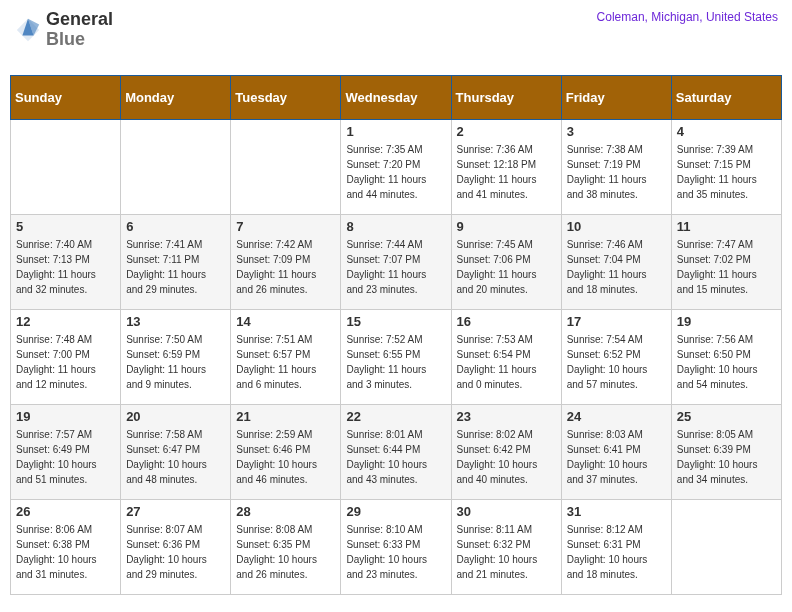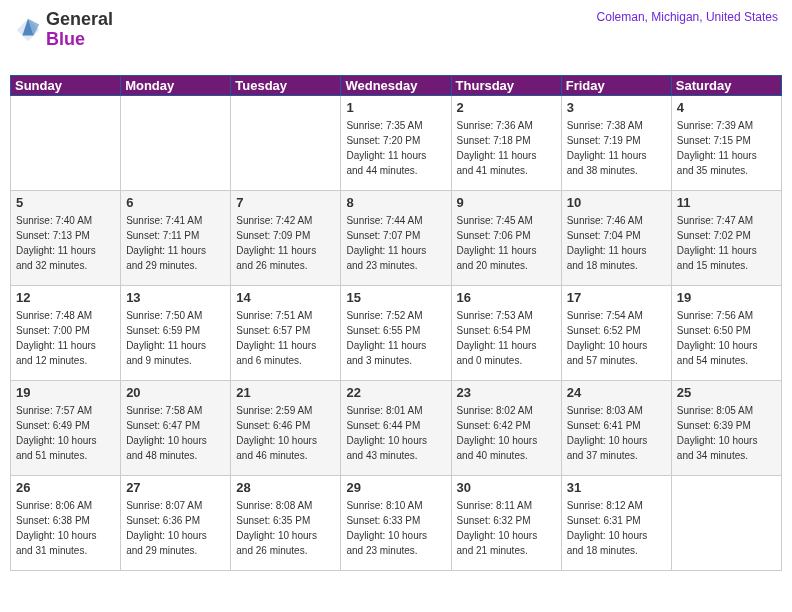--- a/index.html
+++ b/index.html
@@ -21,21 +21,21 @@
       display: flex;
       align-items: center;
       gap: 4px;
     }
     .logo-text {
       font-size: 18px;
       font-weight: bold;
       line-height: 1.1;
     }
     .logo-text .general { color: #333; }
-    .logo-text .blue { color: #a21caf; }
+    .logo-text .blue { color: #737373; }
     .logo-icon {
       width: 28px;
       height: 28px;
     }
     .title-block {
       text-align: right;
     }
     .month-title {
       font-size: 32px;
       font-weight: normal;
@@ -44,25 +44,25 @@
     .location {
       font-size: 12px;
       color: #6d28d9;
     }
     .calendar {
       width: 100%;
       border-collapse: collapse;
       border: 1px solid #ccc;
     }
     .calendar th {
-      background: #701a75;
+      background: #a16207;
       color: #fff;
       font-size: 13px;
       font-weight: bold;
-      padding: 2px 4px;
+      padding: 14px 4px;
       text-align: left;
       border: 1px solid #1a5a9a;
     }
     .calendar td {
       vertical-align: top;
       border: 1px solid #ccc;
       padding: 4px 5px;
       font-size: 10.5px;
       color: #333;
       width: calc(100% / 7);
@@ -130,21 +130,21 @@
         <td class="empty-cell"></td>
         <td>
           <span class="day-num">1</span>
           <div class="day-info">Sunrise: 7:35 AM
 Sunset: 7:20 PM
 Daylight: 11 hours and 44 minutes.</div>
         </td>
         <td>
           <span class="day-num">2</span>
           <div class="day-info">Sunrise: 7:36 AM
-Sunset: 7:18 PM
+Sunset: 12:18 PM
 Daylight: 11 hours and 41 minutes.</div>
         </td>
         <td>
           <span class="day-num">3</span>
           <div class="day-info">Sunrise: 7:38 AM
 Sunset: 7:19 PM
 Daylight: 11 hours and 38 minutes.</div>
         </td>
         <td>
           <span class="day-num">4</span>

